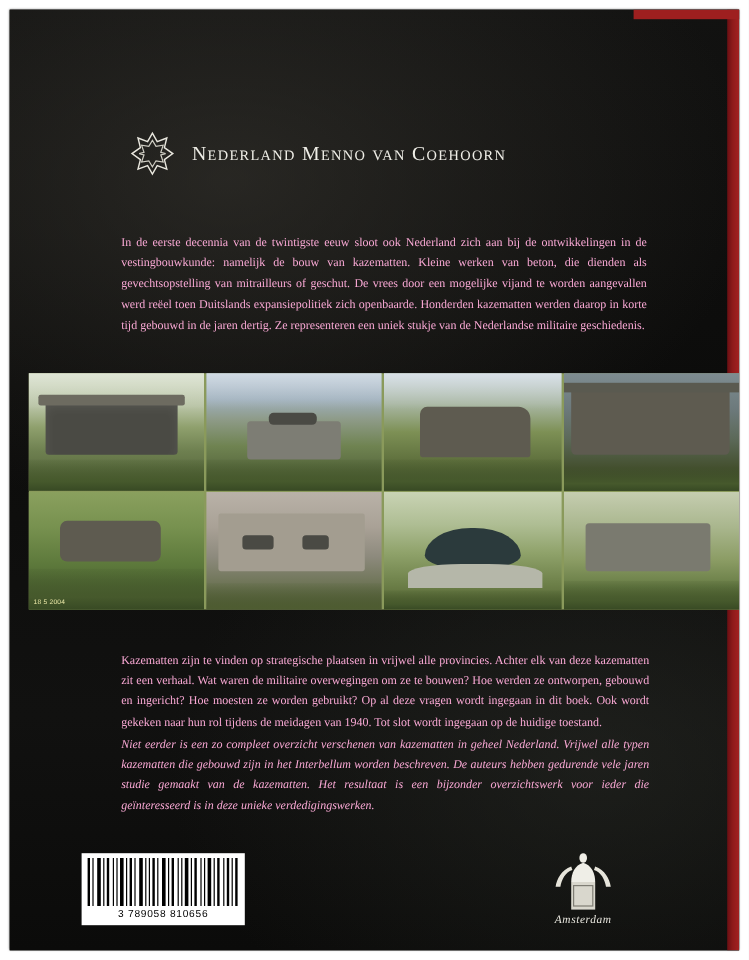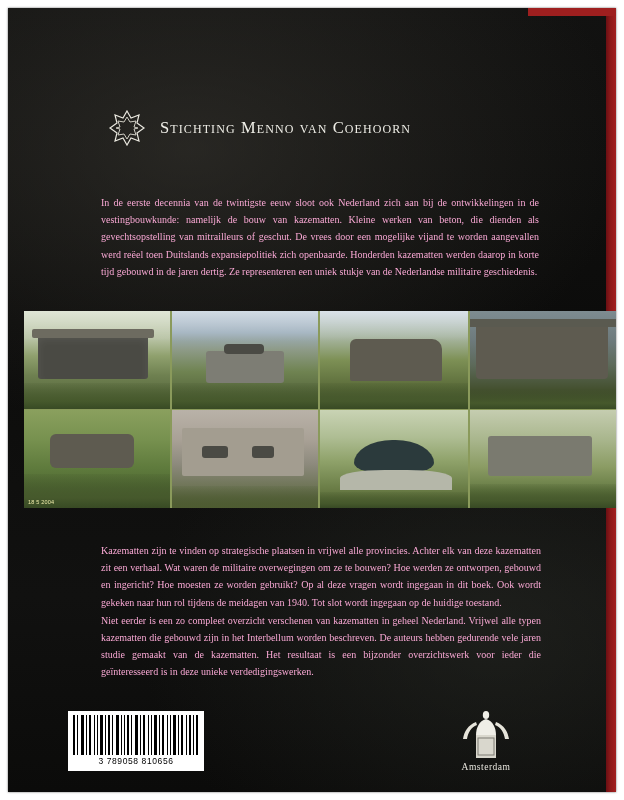--- a/index.html
+++ b/index.html
@@ -89,21 +89,21 @@
     left: 93px;
     top: 186px;
     width: 438px;
   }
   .blurb-bottom {
     left: 93px;
     top: 534px;
     width: 440px;
   }
   .blurb p { margin: 0; }
-  .blurb p + p { margin-top: 1px; }
+  .blurb p + p { margin-top: 1px; font-style: italic; }
 
   
   .photos {
     position: absolute;
     left: 16px;
     top: 303px;
     width: 592px;
     height: 197px;
     background: #8a9a5b;
   }
@@ -230,20 +230,21 @@
     height: 52px;
     margin-bottom: 2px;
   }
   .pub-name {
     font-size: 12.5px;
     letter-spacing: .4px;
     font-family: "Liberation Serif", serif;
   }
   .pub-city {
     font-size: 9.5px;
+    font-style: italic;
     letter-spacing: .5px;
     margin-top: 1px;
     color: #e7e5dd;
   }
 </style>
 </head>
 <body>
 
 <div id="page">
   <div class="cover">
@@ -251,21 +252,21 @@
     <div class="spine-red"></div>
     <div class="spine-top"></div>
 
     <div class="org">
       <span class="org-mark">
         <svg width="38" height="38" viewBox="0 0 38 38">
           <polygon points="19,2 23,9 31,6 29,14 36,19 29,24 31,32 23,29 19,36 15,29 7,32 9,24 2,19 9,14 7,6 15,9" fill="none" stroke="#e9e7de" stroke-width="1.2"></polygon>
           <polygon points="19,8 22,13 28,12 26,18 30,19 26,20 28,26 22,25 19,30 16,25 10,26 12,20 8,19 12,18 10,12 16,13" fill="none" stroke="#cfcdc3" stroke-width="1"></polygon>
         </svg>
       </span>
-      <span class="org-name">Stichting Menno van Coehoorn</span>
+      <span class="org-name">Nederland Menno van Coehoorn</span>
     </div>
 
     <div class="blurb blurb-top">
       <p>In de eerste decennia van de twintigste eeuw sloot ook Nederland zich aan bij de ontwikkelingen in de vestingbouwkunde: namelijk de bouw van kazematten. Kleine werken van beton, die dienden als gevechtsopstelling van mitrailleurs of geschut. De vrees door een mogelijke vijand te worden aangevallen werd reëel toen Duitslands expansiepolitiek zich openbaarde. Honderden kazematten werden daarop in korte tijd gebouwd in de jaren dertig. Ze representeren een uniek stukje van de Nederlandse militaire geschiedenis.</p>
     </div>
 
     <div class="photos">
       <div class="row r1">
         <div class="ph ph-a">
           <div class="sky-haze"></div>

